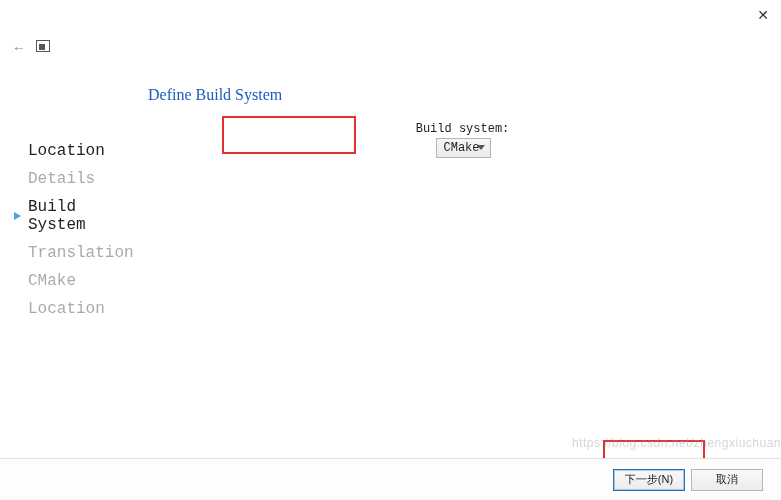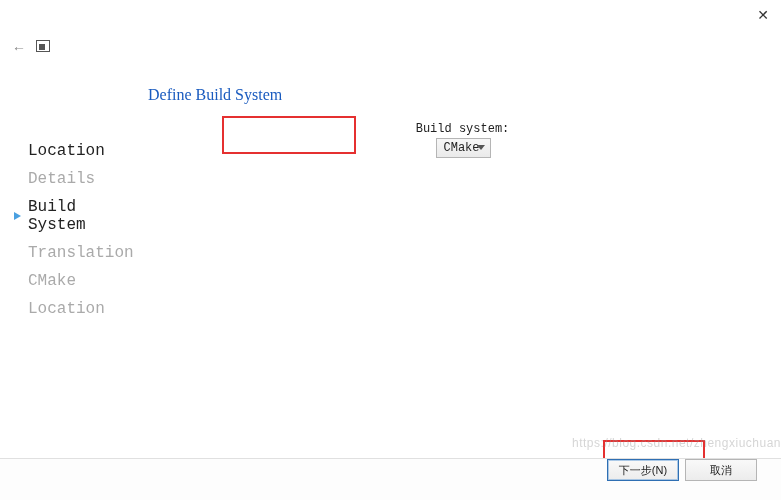--- a/index.html
+++ b/index.html
@@ -134,22 +134,22 @@
       top: 440px; left: 603px; width: 102px; height: 48px;
     }
     .footer-bar {
       position: absolute;
       left: 0; right: 0; bottom: 0;
       height: 42px;
       border-top: 1px solid #e0e0e0;
       background: #fdfdfd;
       display: flex;
       justify-content: flex-end;
-      align-items: flex-start;
-      padding-right: 24px;
+      align-items: center;
+      padding-right: 18px;
       gap: 6px;
     }
     .btn {
       min-width: 72px;
       height: 22px;
       border: 1px solid #b5b5b5;
       background: linear-gradient(#f9f9f9,#ececec);
       font-size: 11px;
       color: #222;
       display: inline-flex;

